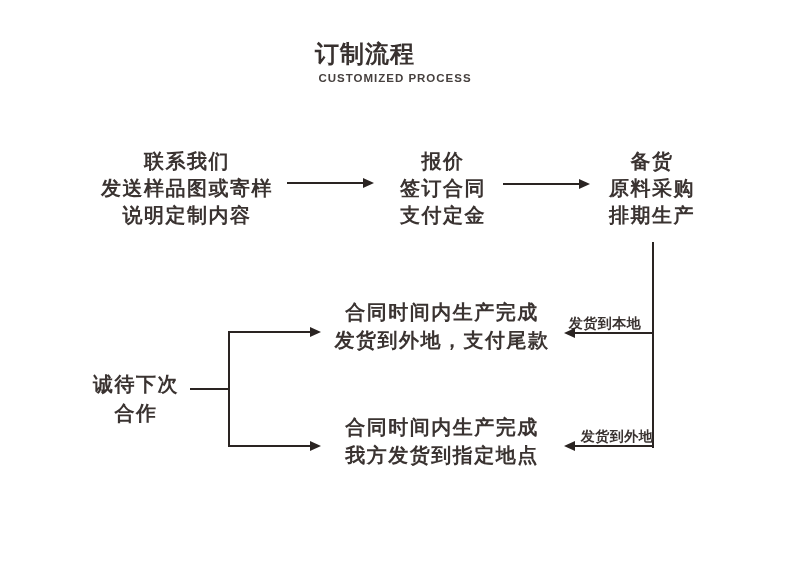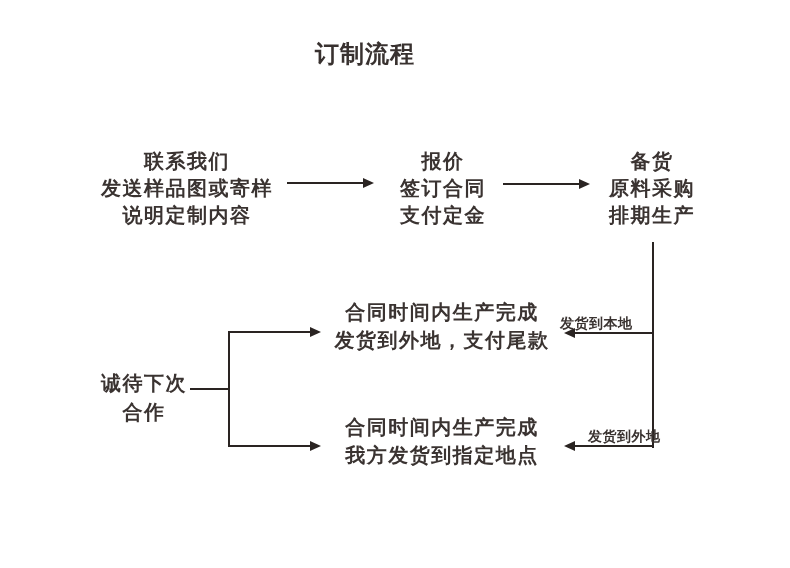--- a/index.html
+++ b/index.html
@@ -41,21 +41,21 @@
     white-space: nowrap;
     margin-top: 6px;
   }
   .tblock.mid { line-height: 28px; }
   .branch-label {
     position: absolute;
     font-size: 14px;
     font-weight: 600;
     letter-spacing: 0.5px;
     color: #3a3331;
-    text-align: left;
+    text-align: center;
     white-space: nowrap;
   }
   
   .hline, .vline {
     position: absolute;
     background: #2a2422;
   }
   .hline { height: 2px; }
   .vline { width: 2px; }
   .arrow-right::after {
@@ -80,20 +80,21 @@
     border-bottom: 5px solid transparent;
     border-right: 11px solid #2a2422;
   }
 </style>
 </head>
 <body>
 
 <div class="canvas">
 
   <div class="title">订制流程</div>
+  <div class="subtitle">CUSTOMIZED PROCESS</div>
 
   <div class="tblock" style="left:52px; top:142px; width:270px;">
     <div>联系我们</div>
     <div>发送样品图或寄样</div>
     <div>说明定制内容</div>
   </div>
 
   <div class="tblock" style="left:552px; top:142px; width:200px;">
     <div>备货</div>
     <div>原料采购</div>
@@ -111,28 +112,28 @@
 
   <div class="vline" style="left:652px; top:242px; height:206px;"></div>
 
   <div class="branch-label" style="left:560px; top:315px; width:90px;">发货到本地</div>
   <div class="hline arrow-left" style="left:575px; top:332px; width:78px;"></div>
   <div class="tblock mid" style="left:292px; top:292px; width:300px;">
     <div>合同时间内生产完成</div>
     <div>发货到外地，支付尾款</div>
   </div>
 
-  <div class="branch-label" style="left:588px; top:428px; width:90px;">发货到外地</div>
+  <div class="branch-label" style="left:572px; top:428px; width:90px;">发货到外地</div>
   <div class="hline arrow-left" style="left:575px; top:445px; width:78px;"></div>
   <div class="tblock mid" style="left:292px; top:407px; width:300px;">
     <div>合同时间内生产完成</div>
     <div>我方发货到指定地点</div>
   </div>
 
-  <div class="tblock" style="left:64px; top:364px; width:160px; line-height:29px;font-family:Liberation Mono, monospace;">
+  <div class="tblock" style="left:56px; top:364px; width:160px; line-height:29px;">
     <div>诚待下次</div>
     <div>合作</div>
   </div>
 
   <div class="hline" style="left:190px; top:388px; width:40px;"></div>
   <div class="vline" style="left:228px; top:331px; height:116px;"></div>
   <div class="hline arrow-right" style="left:228px; top:331px; width:82px;"></div>
   <div class="hline arrow-right" style="left:228px; top:445px; width:82px;"></div>
 
 </div>

